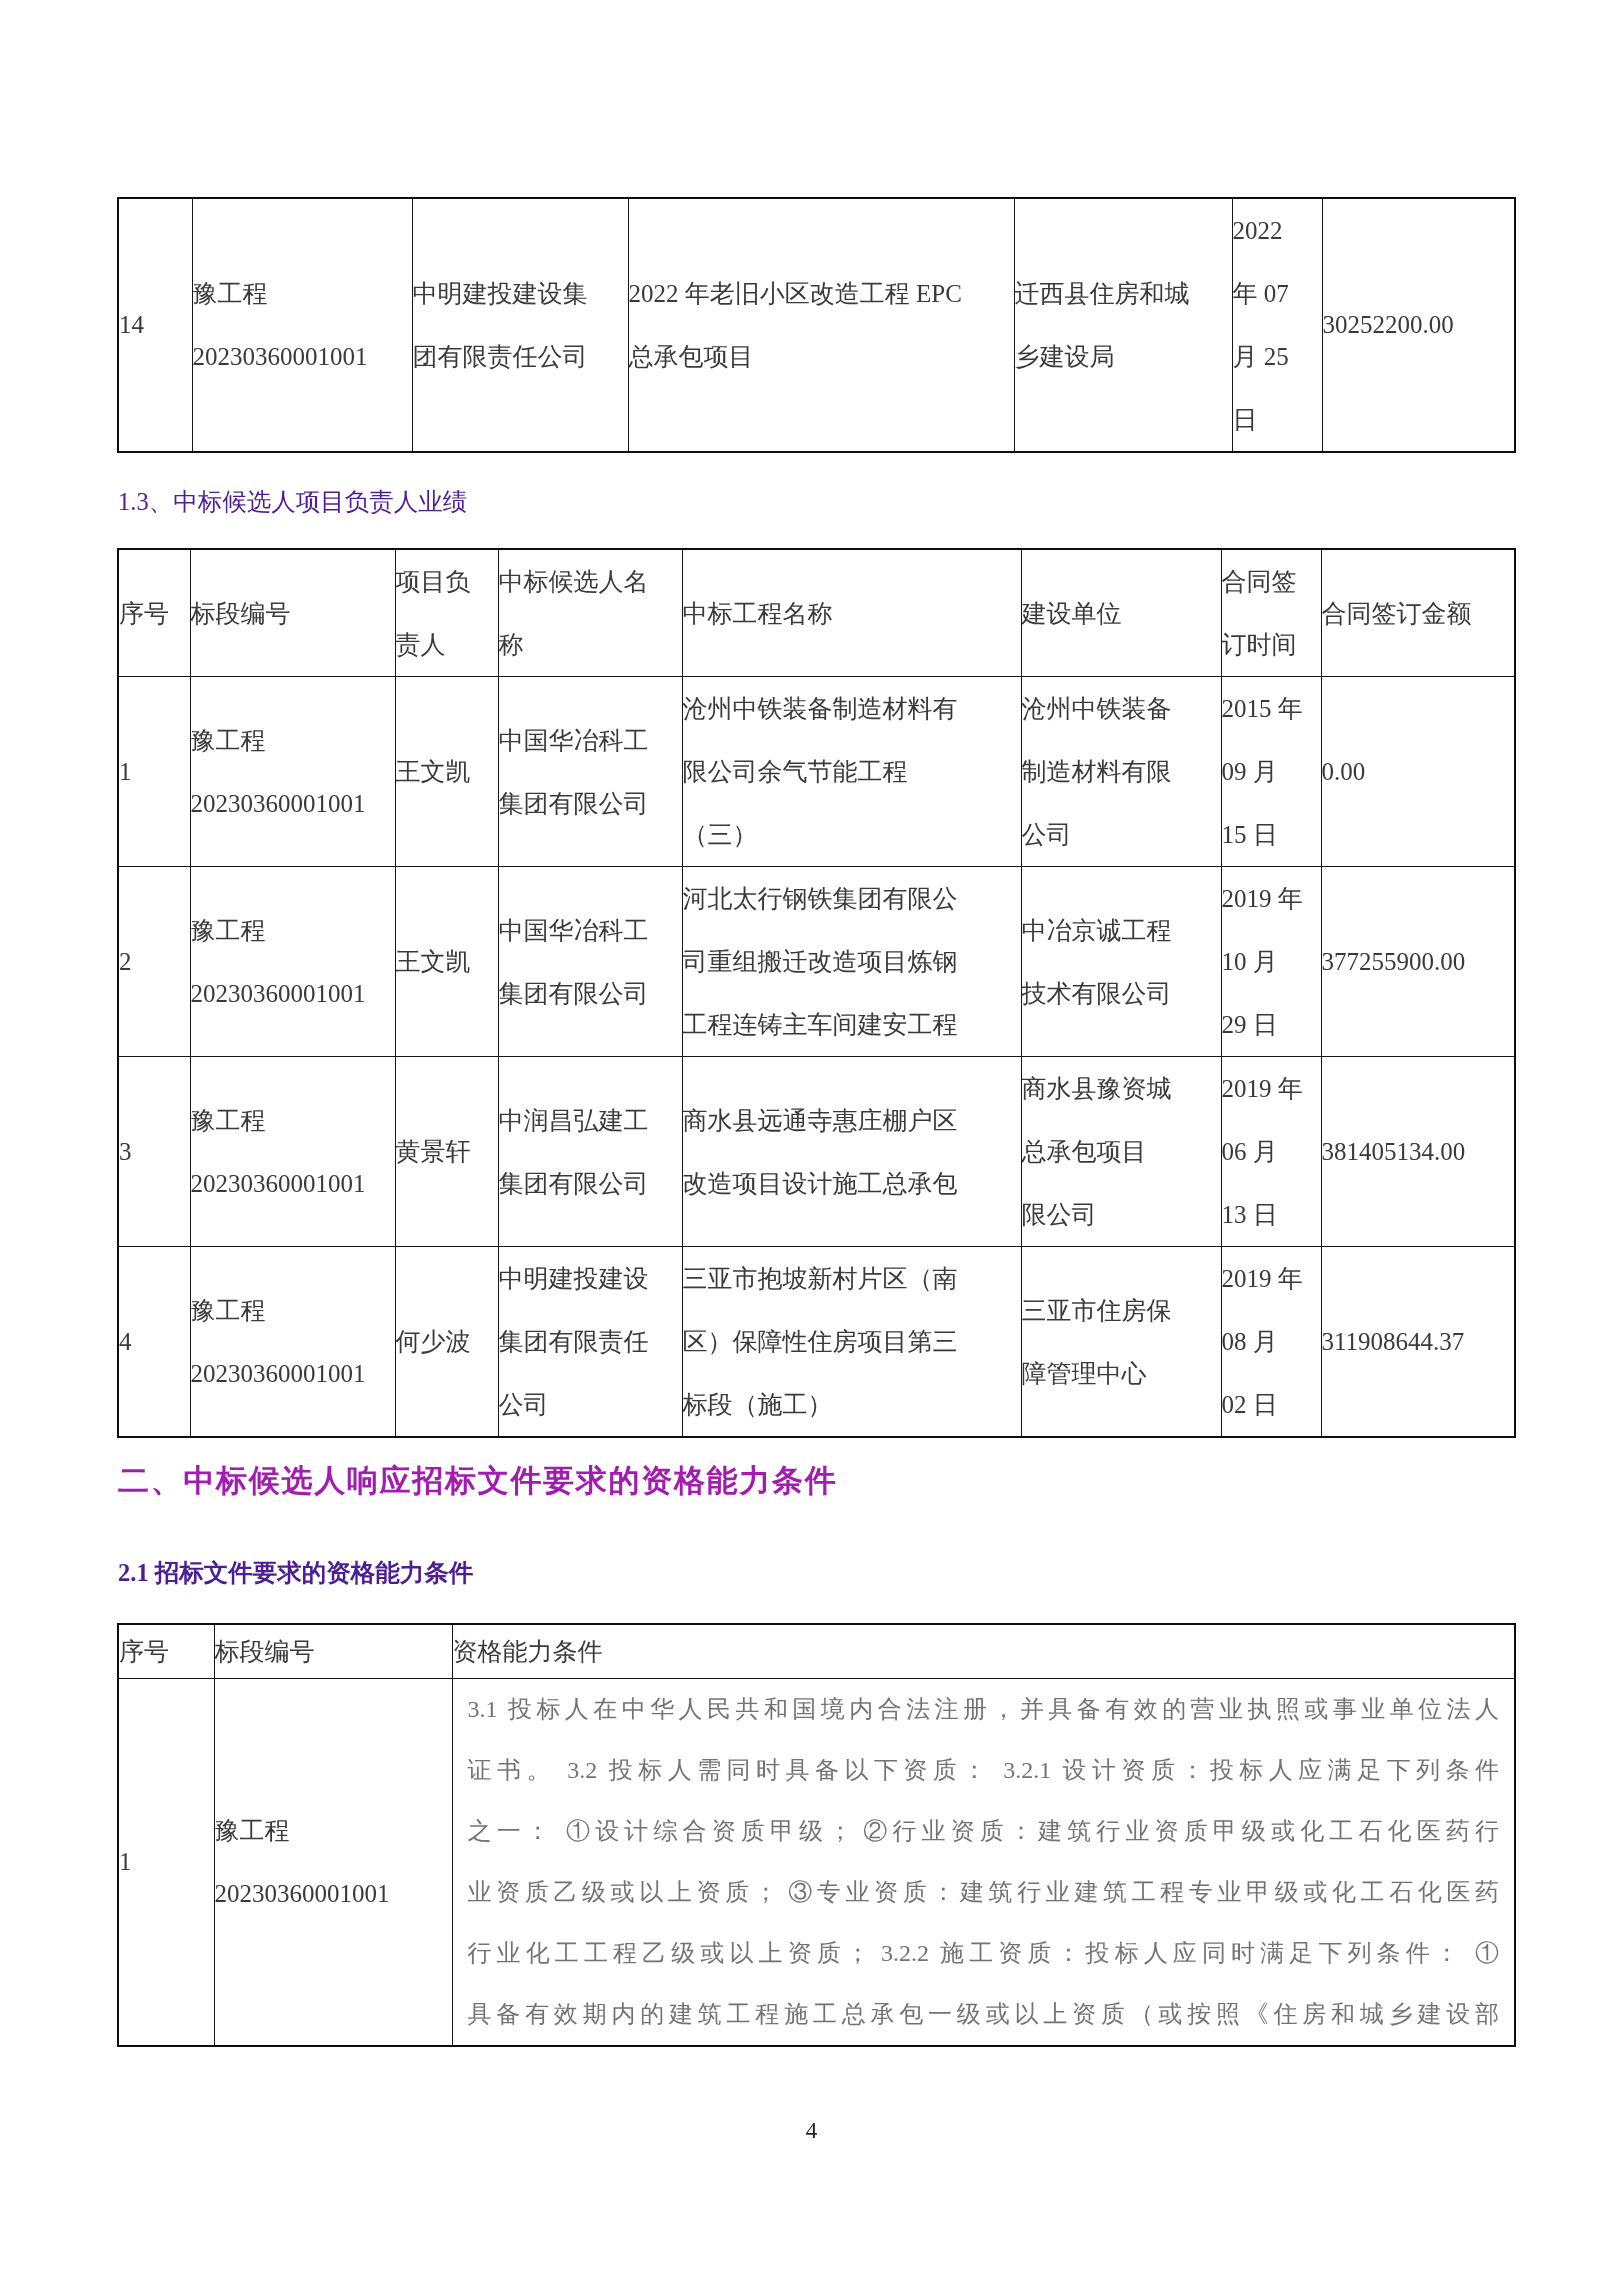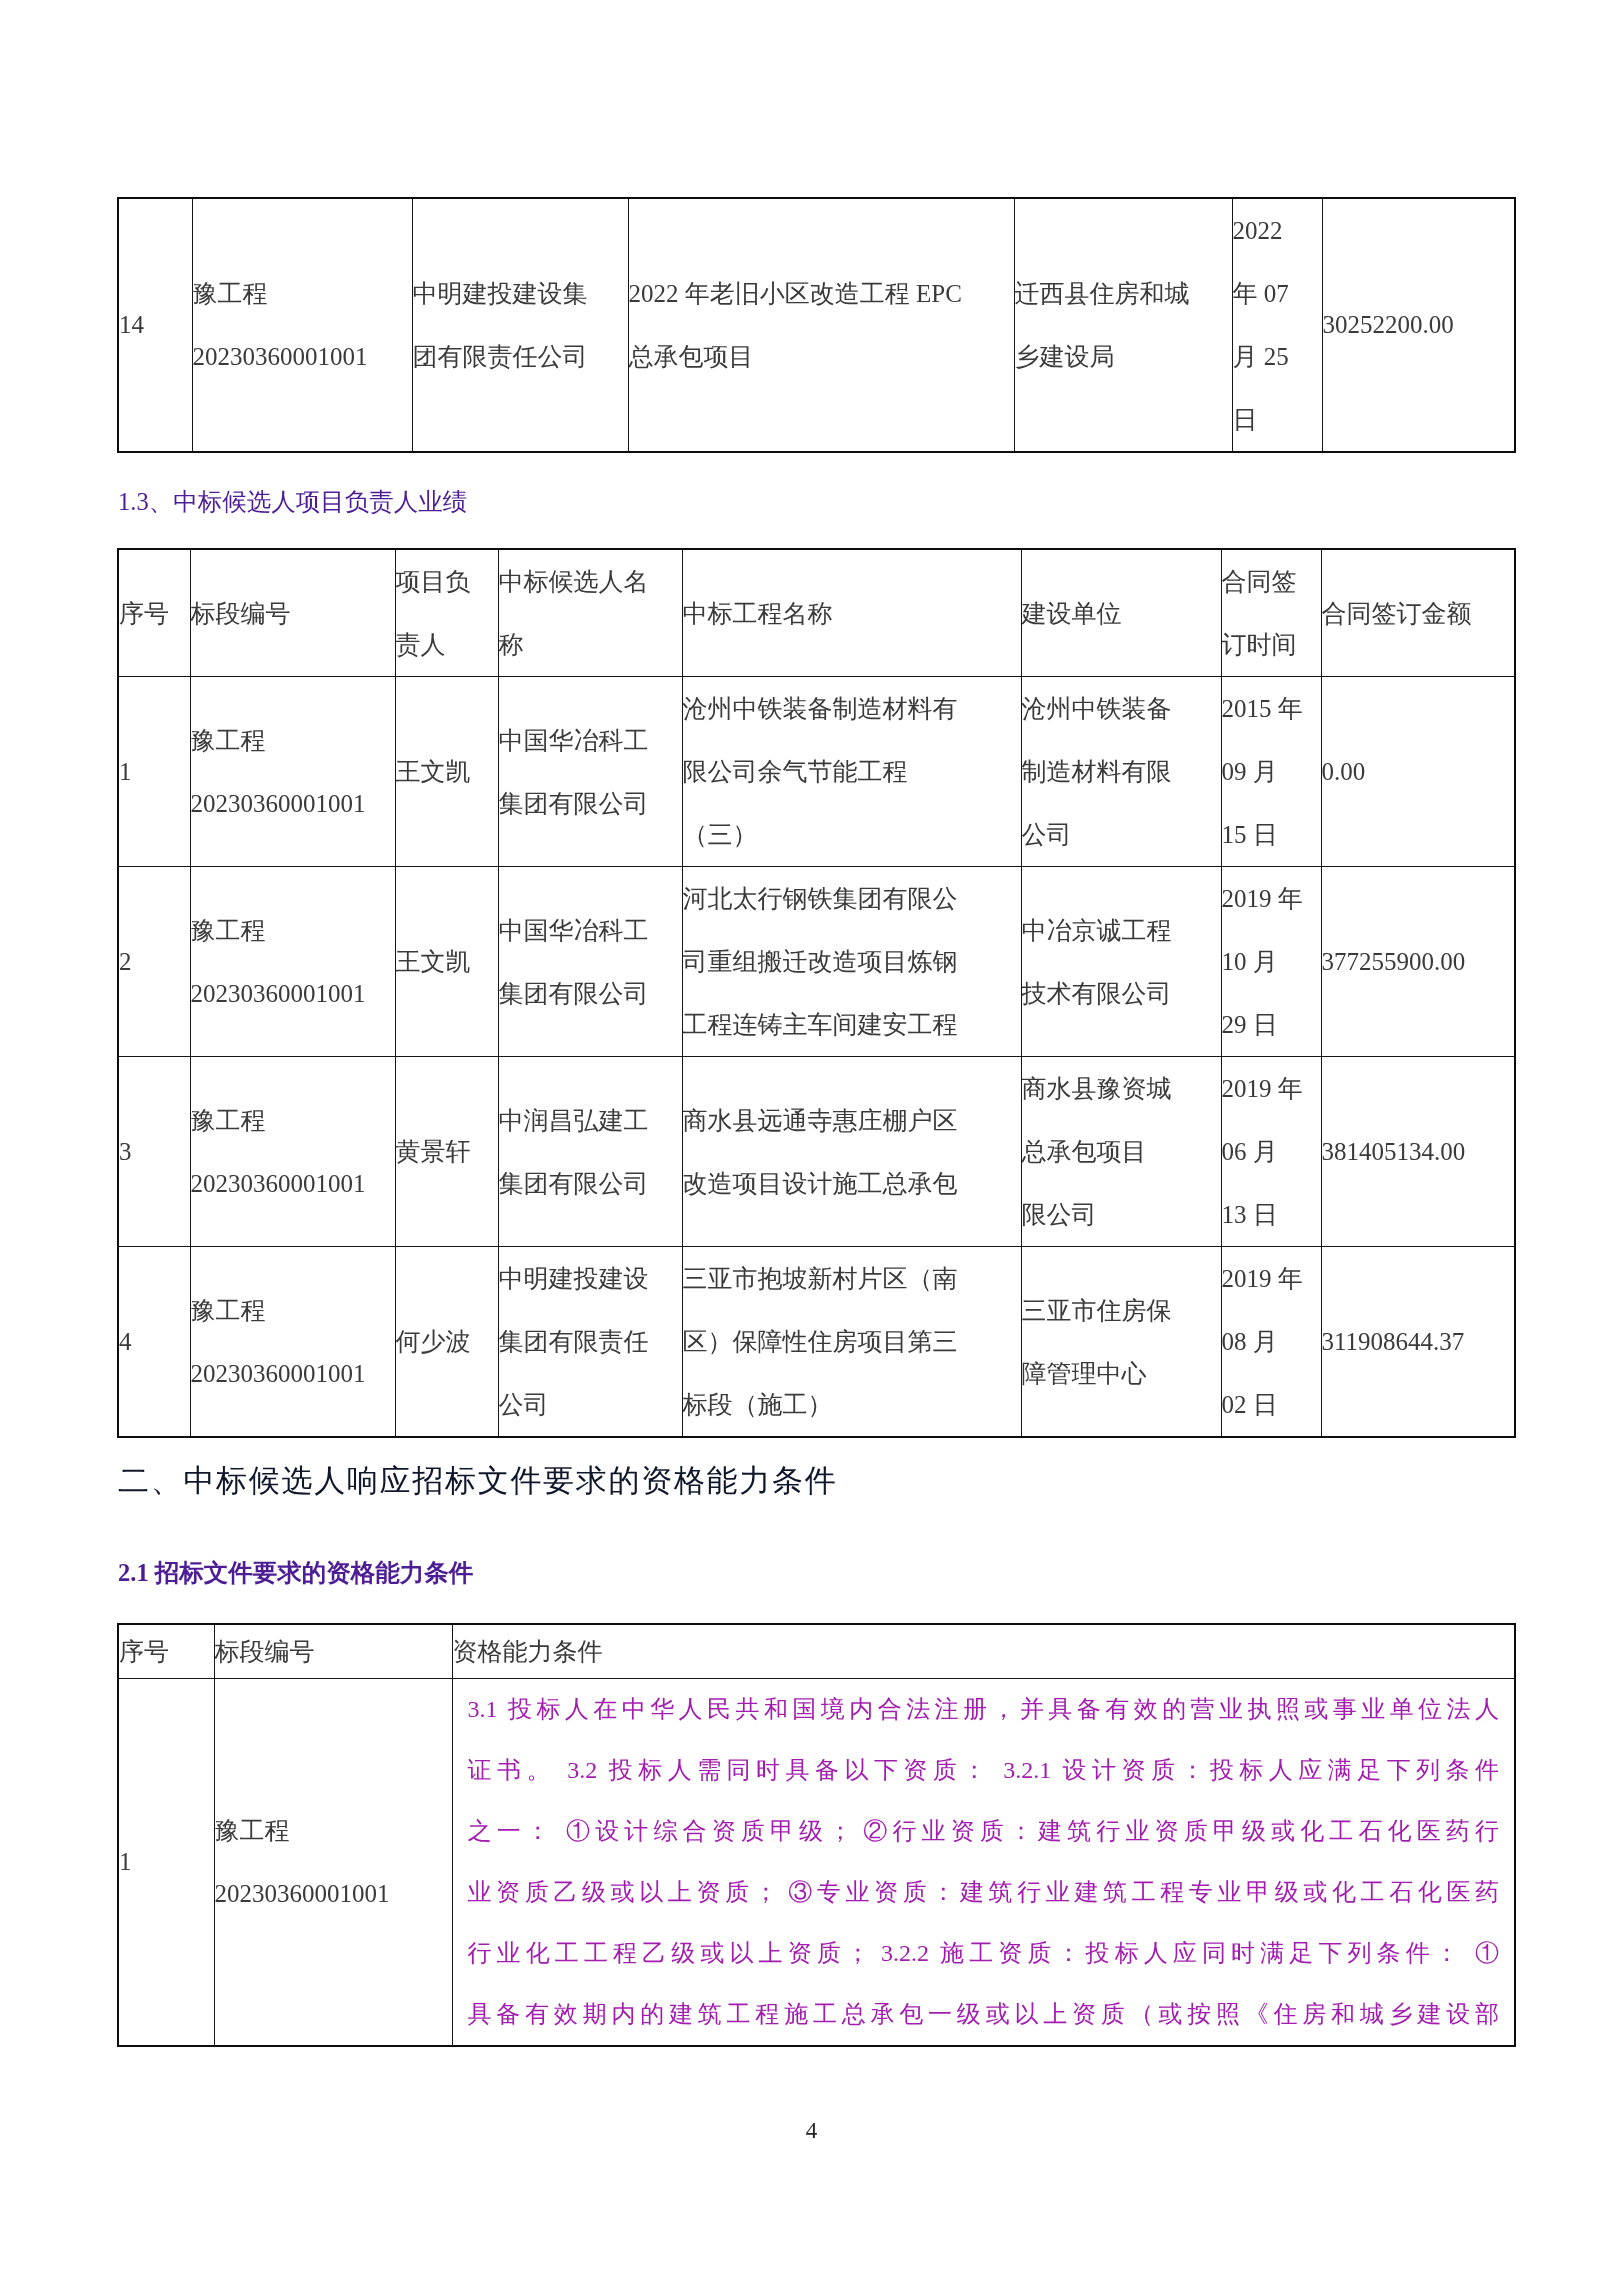--- a/index.html
+++ b/index.html
@@ -40,35 +40,35 @@
   #t3 tr.r{height:367px;}
   #t3 td.qual{text-align:left;}
   #t3 td.qual .line{
     line-height:61px;
     font-size:24px;
     white-space:normal;
     text-align:justify;
     text-align-last:justify;
     text-justify:inter-character;
     padding:0 15px;
-    color:#a21caf;
+    color:#737373;
   }
   .sec-title{
     position:absolute;
     left:118px;
     font-size:24.5px;
     color:#4c1d95;
     white-space:nowrap;
   }
   #title13{top:485px;}
   #title2{
     top:1460px;
     font-size:31px;
-    font-weight:normal;
-    color:#0f172a;
+    font-weight:bold;
+    color:#a21caf;
     letter-spacing:1.7px;
   }
   #title21{top:1556px;font-weight:bold;}
   #pageno{
     position:absolute;
     top:2118px;
     left:0;
     width:100%;
     text-align:center;
     font-size:23px;

